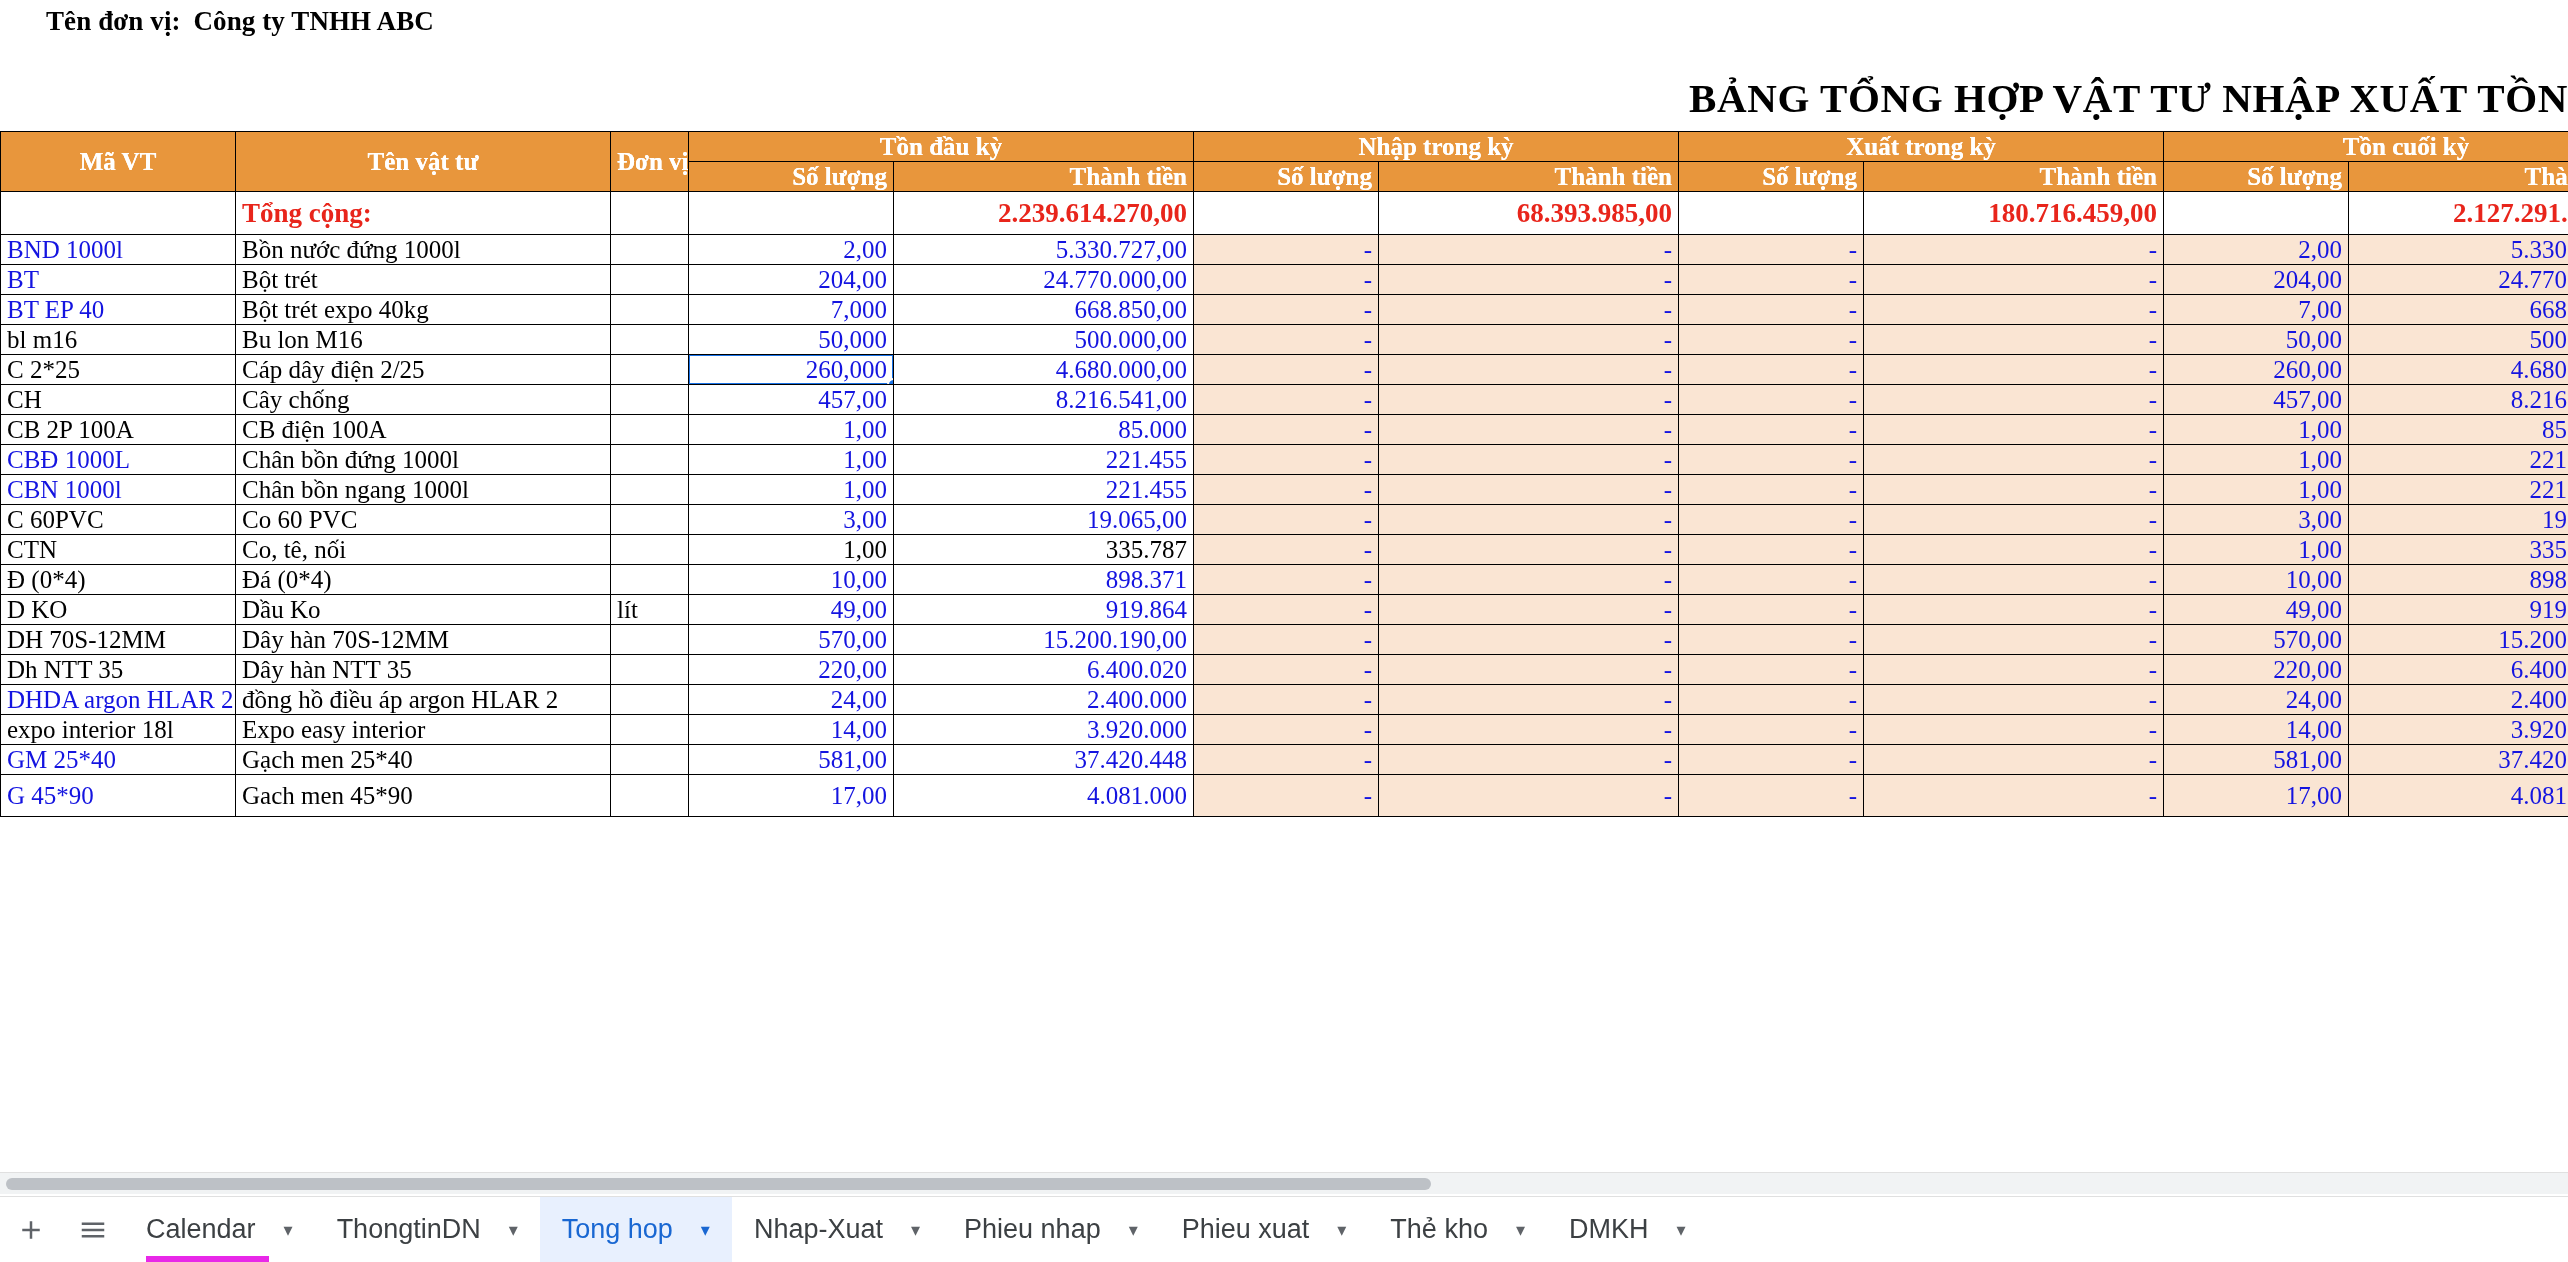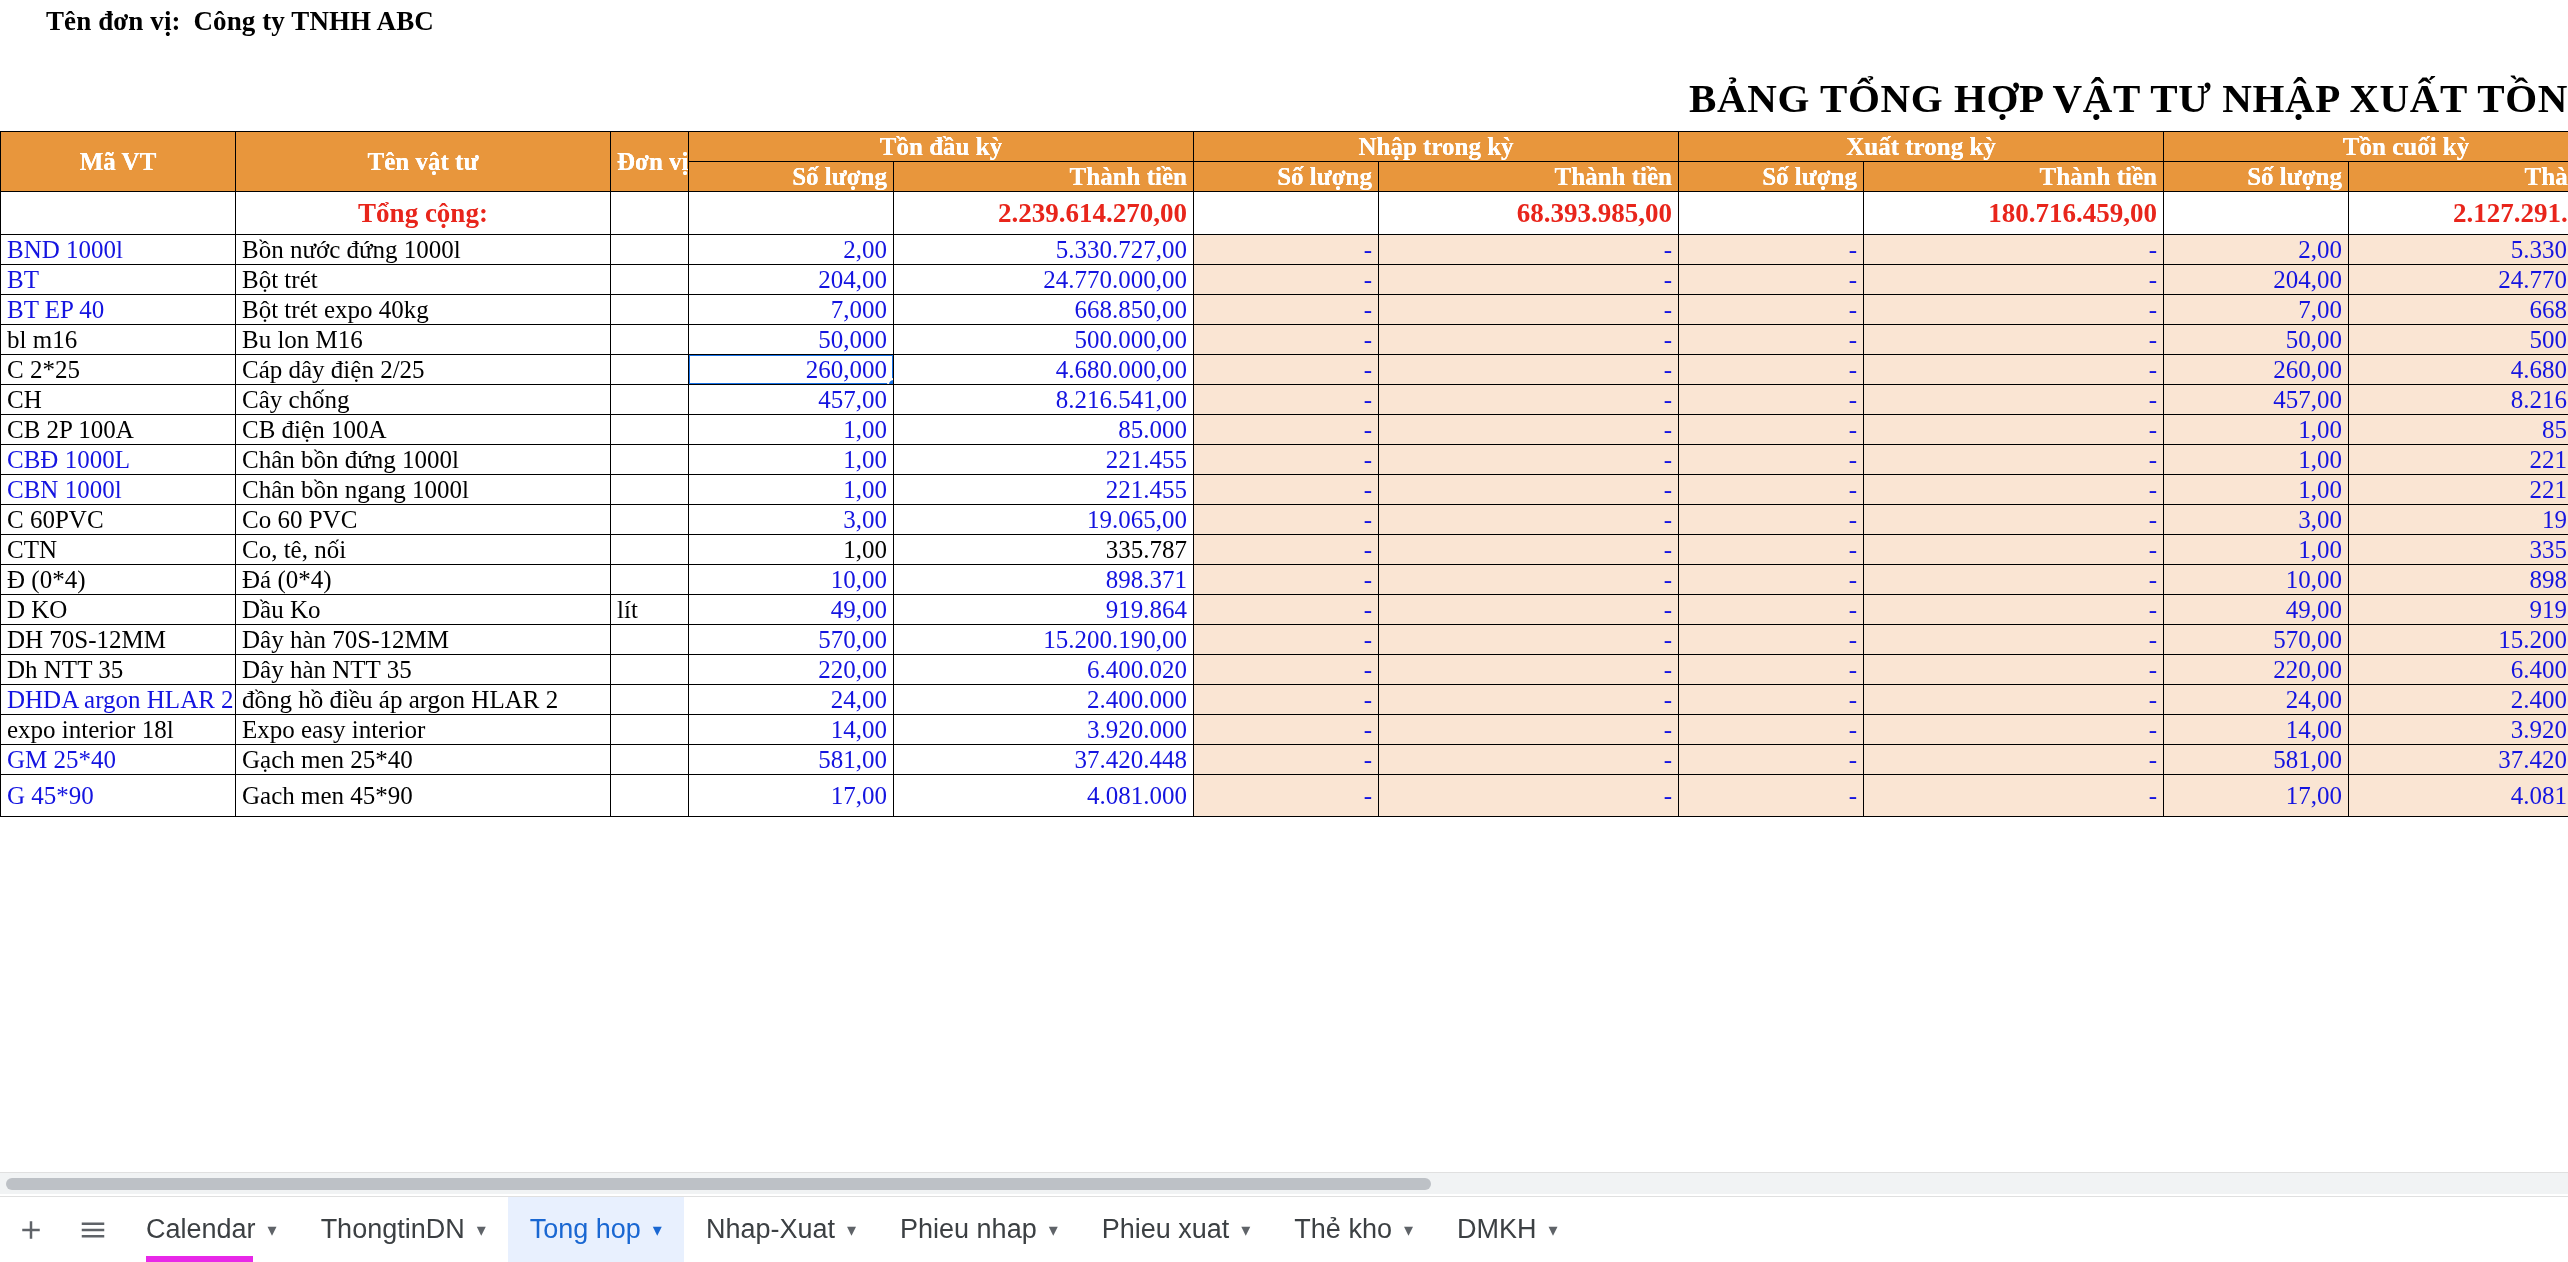--- a/index.html
+++ b/index.html
@@ -106,21 +106,21 @@
   .blue { color: #1414E0; }
   .black { color: #000000; }
   .peach { background: #FAE5D3 !important; }
 
   tr.total td {
     color: #E8251B;
     font-weight: bold;
     height: 42px; line-height: 42px;
     font-size: 27px;
   }
-  tr.total td.lbl { text-align: center; }
+  tr.total td.lbl { }
 
   
   td.selected { position: relative; }
   td.selected .selbox {
     position: absolute;
     left: -2px; top: -2px; right: -2px; bottom: -2px;
     border: 3px solid #1A73E8;
     pointer-events: none;
   }
   td.selected .selhandle {
@@ -158,21 +158,21 @@
   }
   .bar-icon {
     width: 62px; height: 66px;
     display: flex; align-items: center; justify-content: center;
     color: #5f6368; cursor: pointer; flex: 0 0 auto;
   }
   .bar-icon svg { display:block; }
   .tabs { display: flex; align-items: stretch; height: 66px; flex: 1 1 auto; }
   .tab {
     position: relative;
-    display: flex; align-items: center; gap: 12px;
+    display: flex; align-items: center; gap: 28px;
     padding: 0 22px;
     height: 66px;
     font-size: 27px;
     color: #3c4043;
     cursor: pointer;
     white-space: nowrap;
   }
   .tab .caret { font-size: 18px; color:#5f6368; line-height:1; }
   .tab.active { background: #E8F0FE; color: #1967D2; font-weight: normal; }
   .tab.active .caret { color:#1967D2; }

